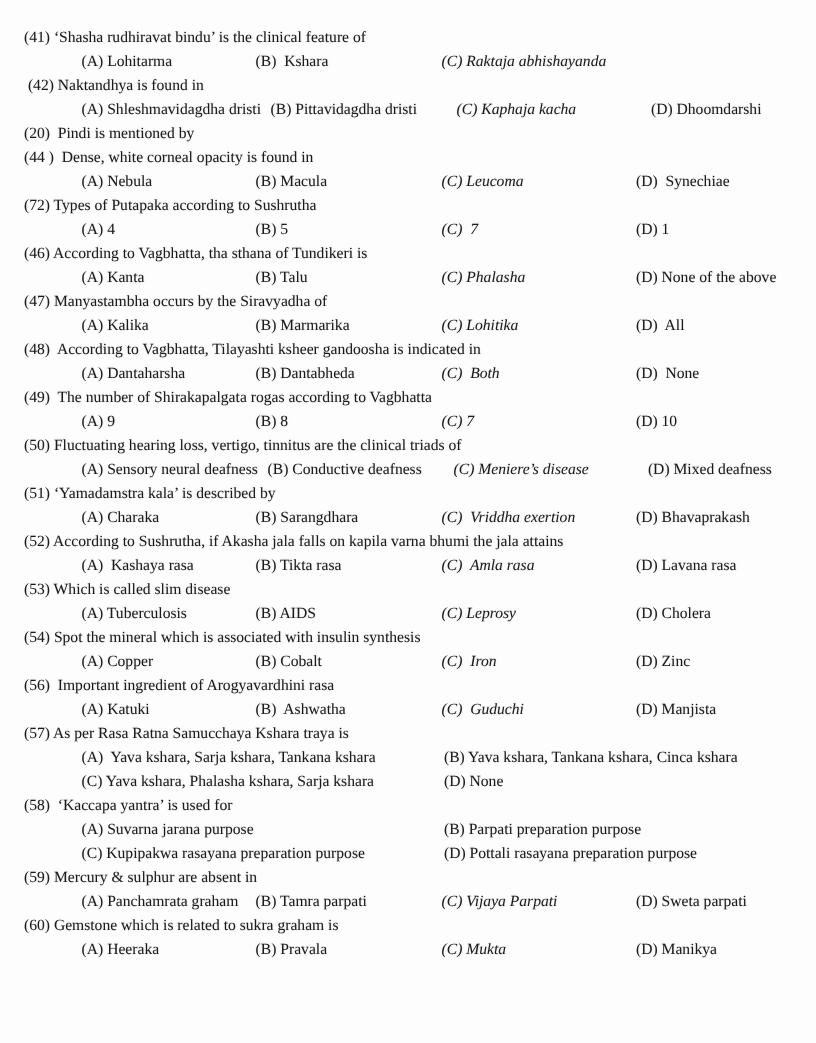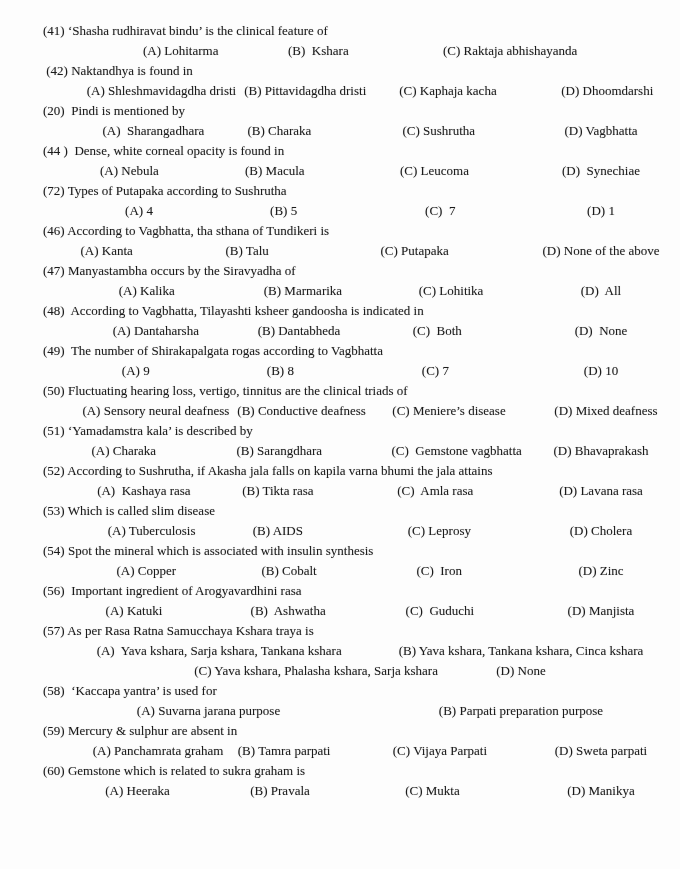--- a/index.html
+++ b/index.html
@@ -18,37 +18,36 @@
   .page {
     padding-top: 21px;
     text-shadow: 0 0 1px rgba(90,90,90,0.35);
   }
   .line {
     height: 20px;
     line-height: 20px;
     white-space: pre;
   }
   .q-line {
-    padding-left: 43px;
+    padding-left: 20px;
   }
   .opt-line {
     padding-left: 68px;
     display: flex;
-    justify-content: center;
   }
   .opt {
     display: inline-block;
     box-sizing: border-box;
     padding-right: 8px;
     white-space: pre;
   }
   
   .opt.c0 { min-width: 145px; }
   .opt.c1 { min-width: 155px; }
-  .opt.c2 { min-width: 162px; }
+  .opt.c2 { min-width: 162px; font-style: italic; }
   .opt.c3 { min-width: 0; }
   
   .opt.w0 { min-width: 302px; }
   .opt.w1 { min-width: 0; }
 </style>
 </head>
 <body>
 
 <div class="page" id="paper">
   <div class="question">
@@ -74,29 +73,20 @@
 
   <span class="opt c2">(C) Kaphaja kacha</span>
 
   <span class="opt c3">(D) Dhoomdarshi</span>
 </div>
 </div>
 
   <div class="question">
     <div class="line q-line">(20)  Pindi is mentioned by</div>
 
-  <div class="line opt-line">
-  <span class="opt c0">(A)  Sharangadhara</span>
-
-  <span class="opt c1">(B) Charaka</span>
-
-  <span class="opt c2">(C) Sushrutha</span>
-
-  <span class="opt c3">(D) Vagbhatta</span>
-</div>
 </div>
 
   <div class="question">
     <div class="line q-line">(44 )  Dense, white corneal opacity is found in</div>
 
   <div class="line opt-line">
   <span class="opt c0">(A) Nebula</span>
 
   <span class="opt c1">(B) Macula</span>
 
@@ -121,21 +111,21 @@
 </div>
 
   <div class="question">
     <div class="line q-line">(46) According to Vagbhatta, tha sthana of Tundikeri is</div>
 
   <div class="line opt-line">
   <span class="opt c0">(A) Kanta</span>
 
   <span class="opt c1">(B) Talu</span>
 
-  <span class="opt c2">(C) Putapaka</span>
+  <span class="opt c2">(C) Phalasha</span>
 
   <span class="opt c3">(D) None of the above</span>
 </div>
 </div>
 
   <div class="question">
     <div class="line q-line">(47) Manyastambha occurs by the Siravyadha of</div>
 
   <div class="line opt-line">
   <span class="opt c0">(A) Kalika</span>
@@ -191,21 +181,21 @@
 </div>
 
   <div class="question">
     <div class="line q-line">(51) ‘Yamadamstra kala’ is described by</div>
 
   <div class="line opt-line">
   <span class="opt c0">(A) Charaka</span>
 
   <span class="opt c1">(B) Sarangdhara</span>
 
-  <span class="opt c2">(C)  Gemstone vagbhatta</span>
+  <span class="opt c2">(C)  Vriddha exertion</span>
 
   <span class="opt c3">(D) Bhavaprakash</span>
 </div>
 </div>
 
   <div class="question">
     <div class="line q-line">(52) According to Sushrutha, if Akasha jala falls on kapila varna bhumi the jala attains</div>
 
   <div class="line opt-line">
   <span class="opt c0">(A)  Kashaya rasa</span>
@@ -279,20 +269,25 @@
 
   <div class="question">
     <div class="line q-line">(58)  ‘Kaccapa yantra’ is used for</div>
 
   <div class="line opt-line">
   <span class="opt w0">(A) Suvarna jarana purpose</span>
 
   <span class="opt w1">(B) Parpati preparation purpose</span>
 </div>
 
+  <div class="line opt-line">
+  <span class="opt w0">(C) Kupipakwa rasayana preparation purpose</span>
+
+  <span class="opt w1">(D) Pottali rasayana preparation purpose</span>
+</div>
 </div>
 
   <div class="question">
     <div class="line q-line">(59) Mercury &amp; sulphur are absent in</div>
 
   <div class="line opt-line">
   <span class="opt c0">(A) Panchamrata graham</span>
 
   <span class="opt c1">(B) Tamra parpati</span>
 

